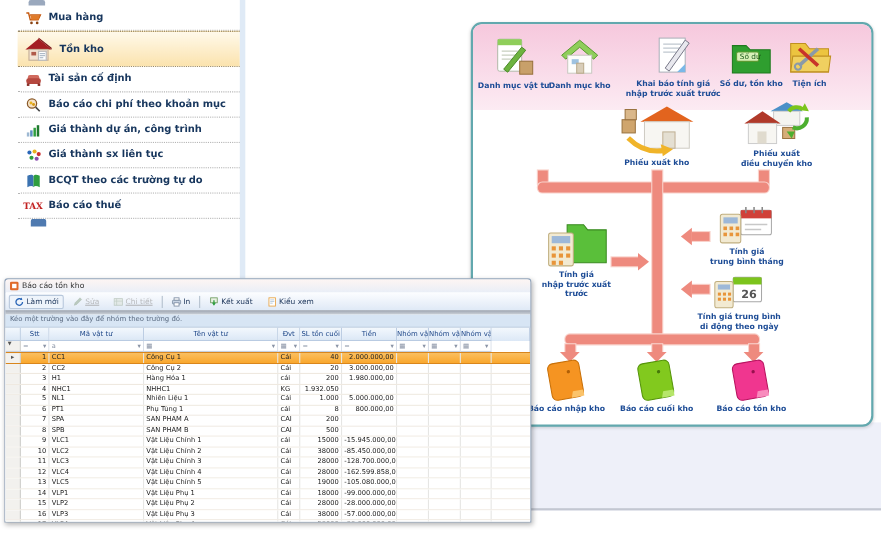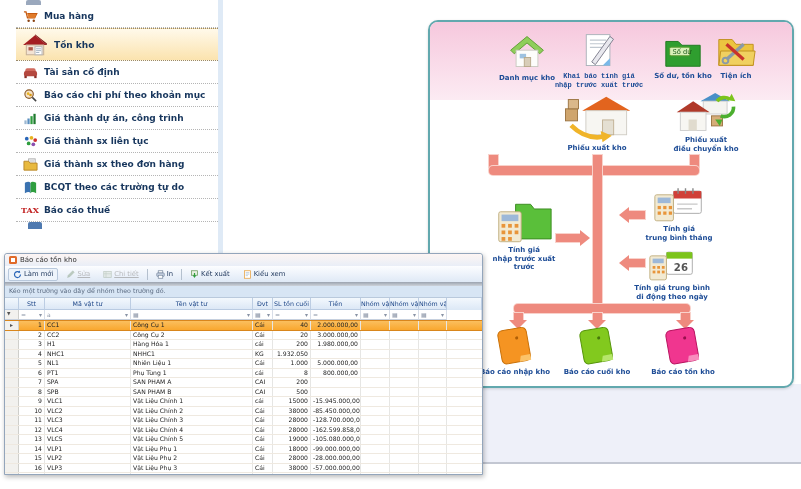--- a/index.html
+++ b/index.html
@@ -87,30 +87,40 @@
 </head>
 <body>
 
 <div class="stage">
 
   <div class="lavender"></div>
 
   <div class="dpanel">
     <div class="pink-strip"></div>
 
+    <div class="dnode" style="left:2px;top:8px;width:70px;">
+      <svg width="40" height="44" viewBox="0 0 44 44">
+          <rect x="6" y="4" width="24" height="32" rx="2" fill="#fff" stroke="#b0b8a8"></rect>
+          <rect x="6" y="4" width="24" height="6" fill="#8fce5a"></rect>
+          <path d="M10 16h16M10 20h16M10 24h12" stroke="#c8d0c0" stroke-width="1.2"></path>
+          <rect x="28" y="26" width="13" height="13" fill="#c8a06a" stroke="#96703a"></rect>
+          <path d="M12 34 L30 12 L34 15 L16 37z" fill="#6db33f" stroke="#4a8a28"></path>
+        </svg>
+      <div class="dlabel"><span>Danh mục vật tư</span></div>
+    </div>
     <div class="dnode" style="left:62px;top:8px;width:70px;">
       <svg width="40" height="44" viewBox="0 0 44 44">
           <path d="M4 20 L22 5 L40 20 L36 24 L22 12 L8 24z" fill="#8fce5a" stroke="#5a9a30"></path>
           <rect x="10" y="20" width="24" height="18" fill="#fdfdfb" stroke="#c8c8c0"></rect>
           <rect x="14" y="24" width="7" height="5" fill="#9ec2e0"></rect>
           <rect x="19" y="28" width="7" height="10" fill="#d8cdb8" stroke="#b8a888"></rect>
         </svg>
       <div class="dlabel"><span>Danh mục kho</span></div>
     </div>
-    <div class="dnode" style="left:119px;top:8px;width:100px;font-family:Liberation Mono, monospace;">
+    <div class="dnode" style="left:132px;top:8px;width:100px;">
       <svg width="40" height="42" viewBox="0 0 44 44">
           <rect x="8" y="4" width="26" height="34" fill="#fff" stroke="#a8b0b8"></rect>
           <path d="M12 10h18M12 14h18M12 18h14" stroke="#c0c8d0" stroke-width="1.2"></path>
           <path d="M34 30 L34 38 26 38z" fill="#7ab8e8"></path>
           <path d="M14 34 L34 6 L38 9 L18 37z" fill="#e8e8ee" stroke="#787888"></path>
         </svg>
       <div class="dlabel"><span>Khai báo tính giá</span><br><span>nhập trước xuất trước</span></div>
     </div>
     <div class="dnode" style="left:218px;top:8px;width:70px;">
       <svg width="42" height="42" viewBox="0 0 44 44">
@@ -335,30 +345,20 @@
           <div class="ic">
             <svg viewBox="0 0 16 16">
               <circle cx="4" cy="5" r="2" fill="#2a66b8"></circle>
               <circle cx="9" cy="4" r="2" fill="#e8b21f"></circle>
               <circle cx="13" cy="6.5" r="2" fill="#cc2f2f"></circle>
               <circle cx="6" cy="10" r="2" fill="#2f9e3f"></circle>
               <circle cx="11" cy="11" r="2" fill="#8a4fb0"></circle>
             </svg>
           </div>
           <div class="lbl">Giá thành sx liên tục</div>
-        </div>
-        <div class="side-item">
-          <div class="ic">
-            <svg viewBox="0 0 16 16">
-              <rect x="6" y="2" width="7" height="7" fill="#fff" stroke="#aaa"></rect>
-              <path d="M7 3.5h5M7 5h5M7 6.5h4" stroke="#bbb" stroke-width=".7"></path>
-              <path d="M1 4.5h5l1.5 2H15v7.5H1z" fill="#e8b93e" stroke="#b8862a"></path>
-            </svg>
-          </div>
-          <div class="lbl">Giá thành sx theo đơn hàng</div>
         </div>
         <div class="side-item">
           <div class="ic">
             <svg viewBox="0 0 16 16">
               <path d="M2 3c3-1.5 5-1.5 6 .2v10.8c-1-1.5-3-1.5-6 0z" fill="#3a72b0"></path>
               <path d="M14 3c-3-1.5-5-1.5-6 .2v10.8c1-1.5 3-1.5 6 0z" fill="#2f9e3f"></path>
             </svg>
           </div>
           <div class="lbl">BCQT theo các trường tự do</div>
         </div>

